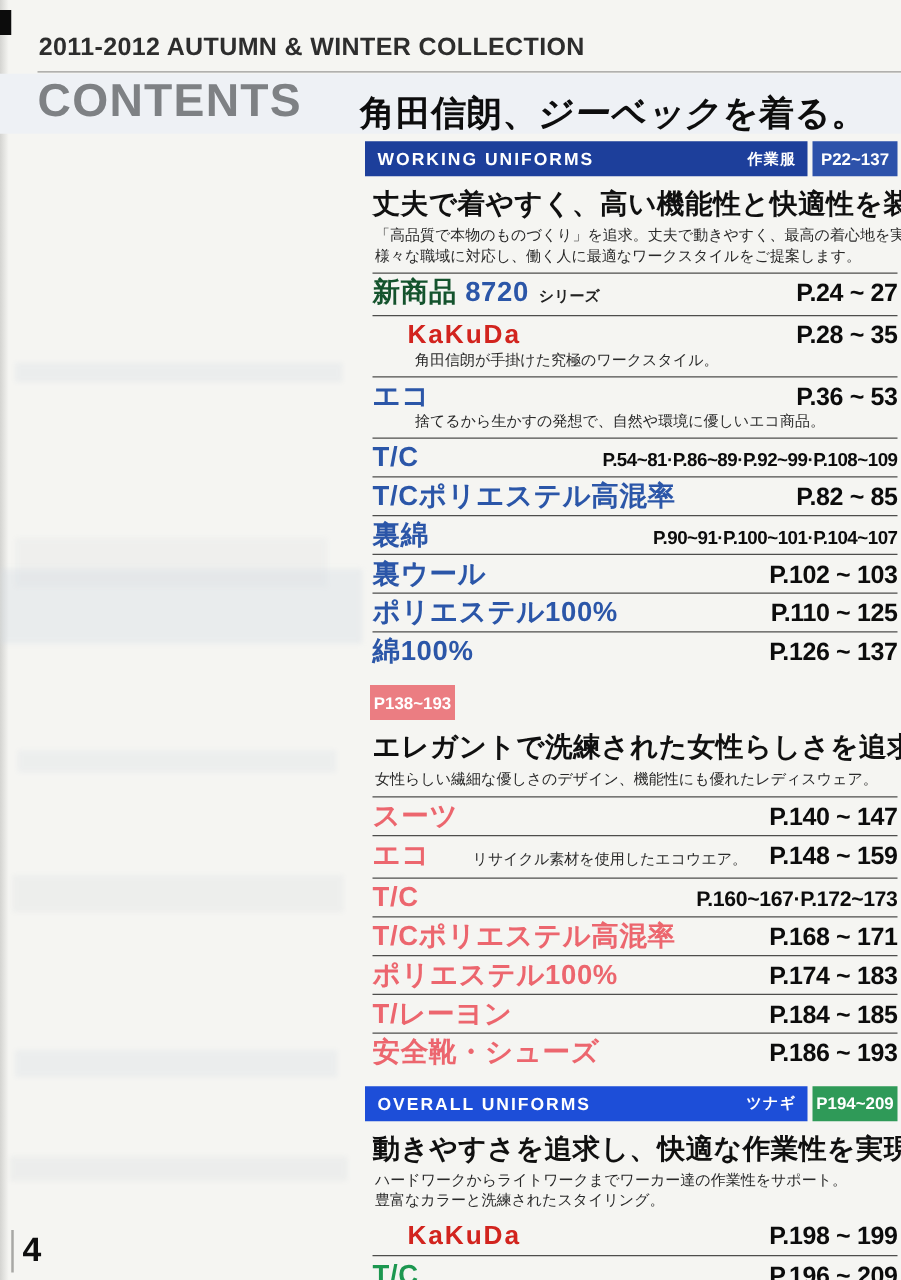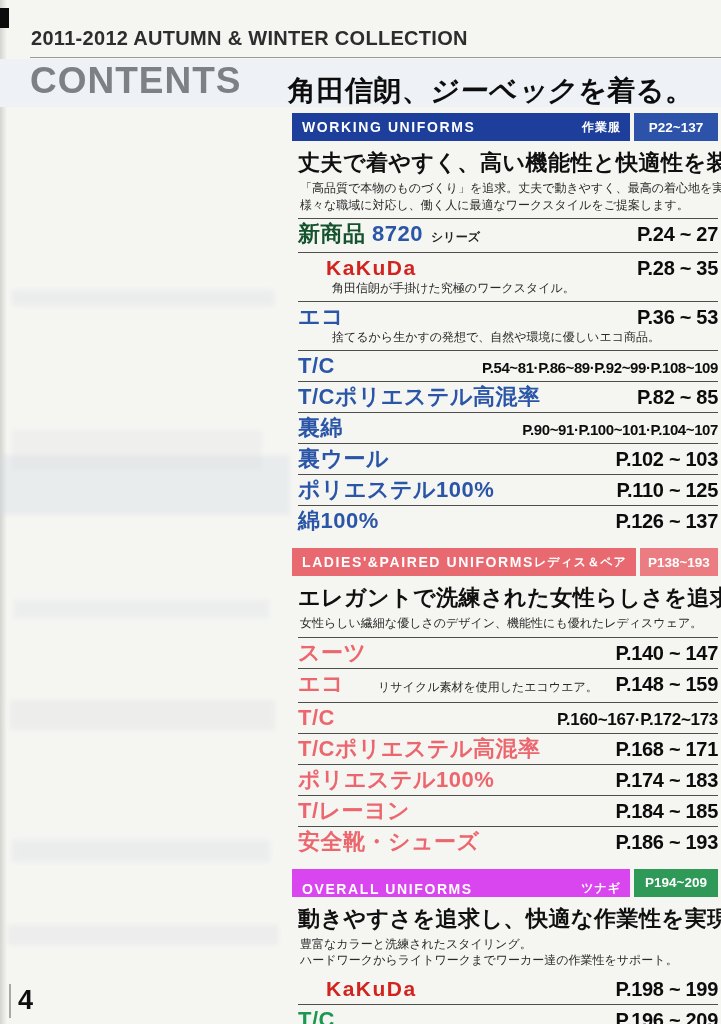--- a/index.html
+++ b/index.html
@@ -26,21 +26,21 @@
   .main-headline .logo{display:inline-block;transform:skewX(-12deg);font-weight:900;letter-spacing:1px;}
   
   .content{position:absolute;left:292px;top:113px;width:426px;}
   .sec{margin-top:0;}
   .sec + .sec{margin-top:12px;}
   .bar{display:flex;height:28px;}
   .bar-main{flex:1;display:flex;align-items:center;justify-content:space-between;
     padding:0 9px 0 10px;color:#fff;}
   .bar-title-en{font-size:14px;font-weight:700;letter-spacing:1.6px;white-space:nowrap;}
   .bar-title-jp{font-size:12px;font-weight:700;letter-spacing:1px;white-space:nowrap;}
-  .bar-range{width:84px;margin-left:4px;display:flex;align-items:center;justify-content:center;
+  .bar-range{width:68px;margin-left:4px;display:flex;align-items:center;justify-content:center;
     color:#fff;font-size:13.5px;font-weight:700;}
   .sec-headline{margin:7px 0 2px 6px;font-size:22px;font-weight:800;color:#101010;
     letter-spacing:.5px;white-space:nowrap;}
   .sec-desc{margin-left:8px;font-size:12px;line-height:16.5px;color:#292929;white-space:nowrap;}
   .items{margin:5px 0 0 6px;}
   .items.rule-top{border-top:1px solid #4e4e4c;}
   .row{border-bottom:1px solid #4e4e4c;padding:2px 0;}
   .row:last-child{border-bottom:none;}
   .row-top{display:flex;align-items:baseline;justify-content:space-between;}
   .label{font-size:22px;font-weight:800;letter-spacing:.5px;line-height:26px;white-space:nowrap;}
@@ -142,24 +142,20 @@
           <div class="row">
             <div class="row-top">
               <span class="label" style="color: rgb(43, 86, 168);">綿100%</span>
               <span class="pages">P.126 ~ 137</span>
             </div>
           </div>
         </div>
       </section>
       <section class="sec">
         <div class="bar">
-          <div class="bar-main" style="background: rgb(232, 105, 111);">
-            <span class="bar-title-en">LADIES'&amp;PAIRED UNIFORMS</span>
-            <span class="bar-title-jp">レディス＆ペア</span>
-          </div>
           <div class="bar-range" style="background: rgb(235, 125, 130);">P138~193</div>
         </div>
         <h2 class="sec-headline">エレガントで洗練された女性らしさを追求。</h2>
         <div class="sec-desc">女性らしい繊細な優しさのデザイン、機能性にも優れたレディスウェア。</div>
         <div class="items rule-top">
           <div class="row">
             <div class="row-top">
               <span class="label" style="color: rgb(236, 102, 110);">スーツ</span>
               <span class="pages">P.140 ~ 147</span>
             </div>
@@ -197,29 +193,29 @@
           <div class="row">
             <div class="row-top">
               <span class="label" style="color: rgb(236, 102, 110);">安全靴・シューズ</span>
               <span class="pages">P.186 ~ 193</span>
             </div>
           </div>
         </div>
       </section>
       <section class="sec">
         <div class="bar">
-          <div class="bar-main" style="background: #d946ef; align-items: flex-end;">
+          <div class="bar-main" style="background: #1d4ed8;">
             <span class="bar-title-en">OVERALL UNIFORMS</span>
             <span class="bar-title-jp">ツナギ</span>
           </div>
           <div class="bar-range" style="background: rgb(47, 154, 88);">P194~209</div>
         </div>
         <h2 class="sec-headline">動きやすさを追求し、快適な作業性を実現。</h2>
+        <div class="sec-desc">ハードワークからライトワークまでワーカー達の作業性をサポート。</div>
         <div class="sec-desc">豊富なカラーと洗練されたスタイリング。</div>
-        <div class="sec-desc">ハードワークからライトワークまでワーカー達の作業性をサポート。</div>
         <div class="items">
           <div class="row">
             <div class="row-top">
               <span class="label logo-style" style="color: rgb(210, 36, 30);">KaKuDa</span>
               <span class="pages">P.198 ~ 199</span>
             </div>
           </div>
           <div class="row">
             <div class="row-top">
               <span class="label" style="color: rgb(28, 151, 80);">T/C</span>

